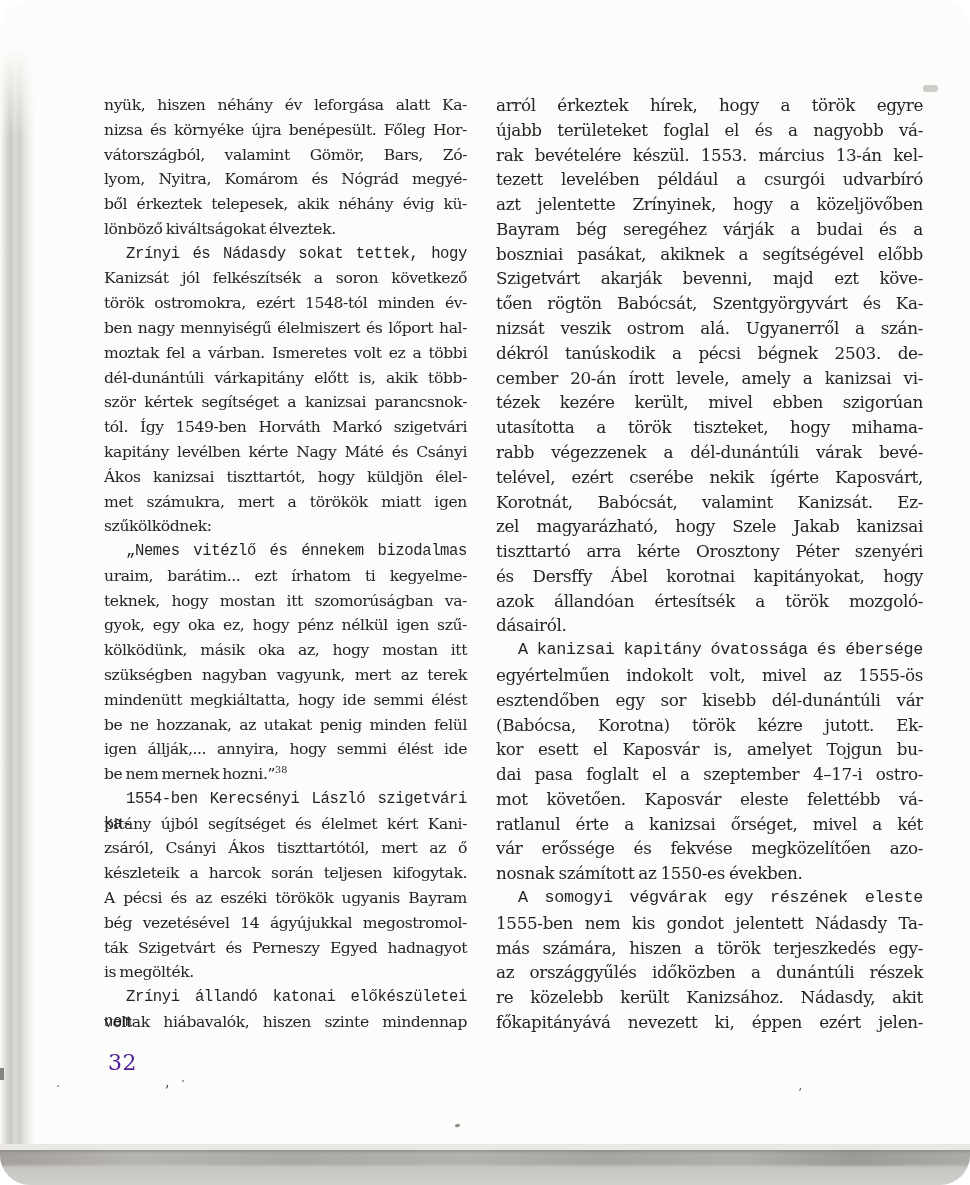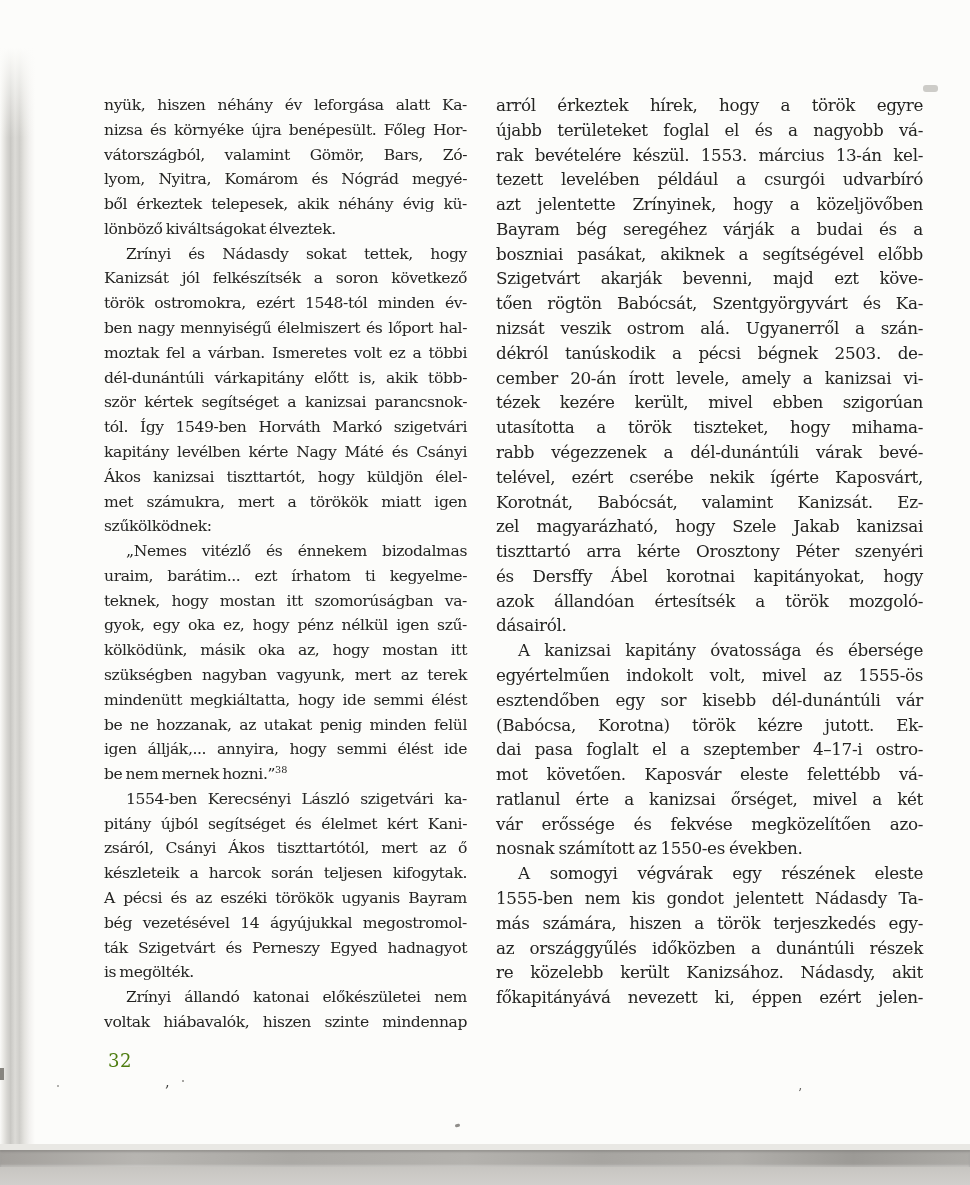--- a/index.html
+++ b/index.html
@@ -8,20 +8,21 @@
     background: #ffffff;
   }
   #scan-root {
     position: relative;
     width: 970px;
     height: 1185px;
     overflow: hidden;
     background: #fcfcfa;
     font-family: "DejaVu Serif", serif;
     color: #242422;
+    border-radius: 30px;
   }
 
   
   #book-edge-left {
     position: absolute;
     left: 0; top: 48px;
     width: 35px; height: 1104px;
     background: linear-gradient(90deg,
       #fafaf8 0%, #ebeae6 9%, #d7d6d2 20%, #c9c8c4 30%,
       #dcdbd7 43%, #cfcecA 56%, #e4e3df 70%, #f2f1ef 84%, #fcfcfa 100%);
@@ -76,37 +77,37 @@
     word-spacing: -1px;
   }
   .line {
     height: 24.79px;
     line-height: 24.79px;
     text-align: justify;
     text-align-last: justify;
     white-space: normal;
     overflow: visible;
   }
-  .line.indent { text-indent: 22px; }
+  .line.indent { text-indent: 22px; font-family: Liberation Mono, monospace; }
   .line.endp { text-align-last: left; }
   .line sup {
     font-size: 0.62em;
     letter-spacing: 0;
     vertical-align: super;
     line-height: 0;
     margin-top: 48px;
   }
 
   #page-number {
     position: absolute;
     left: 108px;
     top: 1050px;
-    font-size: 18px;
+    font-size: 22px;
     letter-spacing: 0.5px;
-    color: #4d7c0f;
+    color: #4c1d95;
   }
 
   
   .speck { position: absolute; color: #555; }
   #speck-comma-left { left: 165px; top: 1074px; font-size: 14px; color: #3c3c3a; }
   #speck-dot-left   { left: 182px; top: 1080px; width: 2px; height: 2px; background: #8a8884; border-radius: 50%; }
   #speck-center     { left: 455px; top: 1124px; width: 5px; height: 3px; background: #8f8d89; border-radius: 2px; transform: rotate(-12deg); }
   #speck-apos-right { left: 798px; top: 1086px; font-size: 13px; color: #6a6866; }
   #speck-margin-dark{ left: 0px;  top: 1068px; width: 4px; height: 12px; background: #87857f; }
   #speck-tiny-bl    { left: 57px; top: 1085px; width: 2px; height: 2px; background: #9a9894; border-radius: 50%; }
@@ -180,20 +181,21 @@
       <div class="line">Korotnát, Babócsát, valamint Kanizsát. Ez-</div>
       <div class="line">zel magyarázható, hogy Szele Jakab kanizsai</div>
       <div class="line">tiszttartó arra kérte Orosztony Péter szenyéri</div>
       <div class="line">és Dersffy Ábel korotnai kapitányokat, hogy</div>
       <div class="line">azok állandóan értesítsék a török mozgoló-</div>
       <div class="line endp">dásairól.</div>
       <div class="line indent">A kanizsai kapitány óvatossága és ébersége</div>
       <div class="line">egyértelműen indokolt volt, mivel az 1555-ös</div>
       <div class="line">esztendőben egy sor kisebb dél-dunántúli vár</div>
       <div class="line">(Babócsa, Korotna) török kézre jutott. Ek-</div>
+      <div class="line">kor esett el Kaposvár is, amelyet Tojgun bu-</div>
       <div class="line">dai pasa foglalt el a szeptember 4–17-i ostro-</div>
       <div class="line">mot követően. Kaposvár eleste felettébb vá-</div>
       <div class="line">ratlanul érte a kanizsai őrséget, mivel a két</div>
       <div class="line">vár erőssége és fekvése megközelítően azo-</div>
       <div class="line endp">nosnak számított az 1550-es években.</div>
       <div class="line indent">A somogyi végvárak egy részének eleste</div>
       <div class="line">1555-ben nem kis gondot jelentett Nádasdy Ta-</div>
       <div class="line">más számára, hiszen a török terjeszkedés egy-</div>
       <div class="line">az országgyűlés időközben a dunántúli részek</div>
       <div class="line">re közelebb került Kanizsához. Nádasdy, akit</div>

